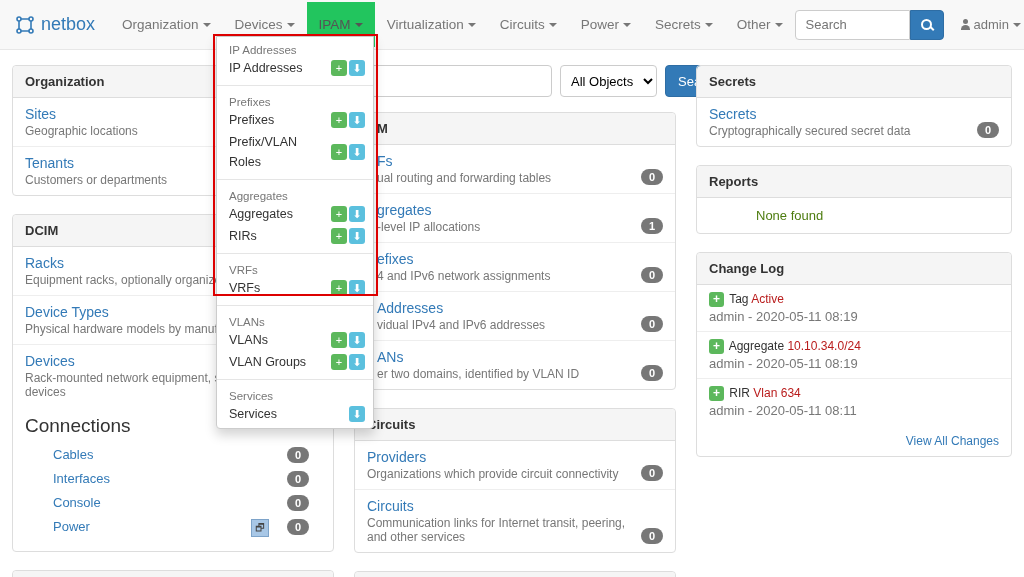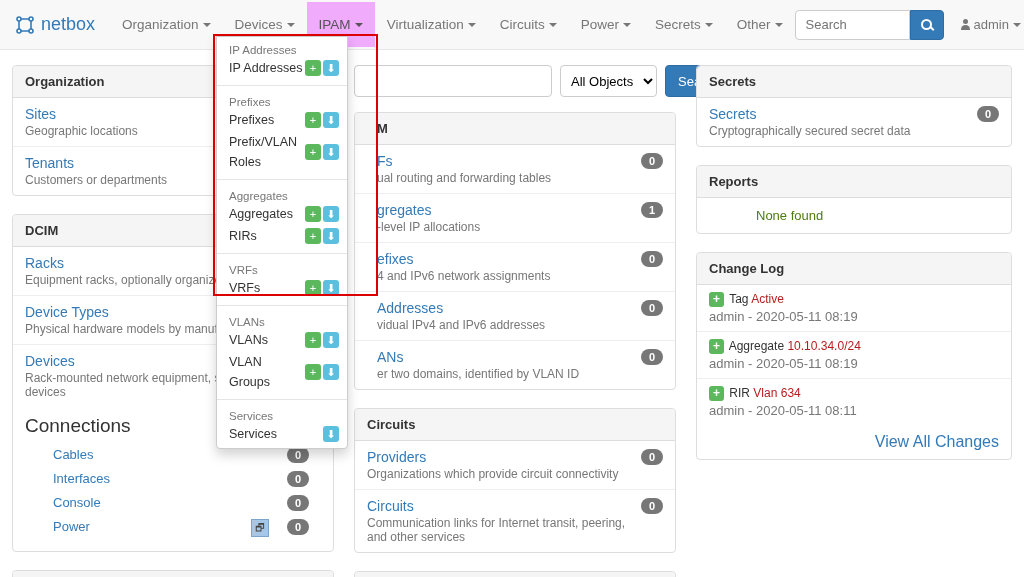--- a/index.html
+++ b/index.html
@@ -5,30 +5,30 @@
 * { box-sizing: border-box; margin: 0; padding: 0; }
 body { font-family: -apple-system, "Helvetica Neue", Arial, sans-serif; font-size: 13px; color: #333; background: #fff; }
 a { text-decoration: none; cursor: pointer; }
 
 
 .navbar { height: 50px; background: #f8f8f8; border-bottom: 1px solid #e7e7e7; display: flex; align-items: center; padding: 0 15px; }
 .brand { display: flex; align-items: center; color: #337ab7; font-size: 18px; font-weight: 500; margin-right: 15px; }
 .brand svg { margin-right: 6px; }
 .nav-items { display: flex; flex: 1; }
 .nav-item { padding: 15px 12px; color: #777; font-size: 13.5px; display: flex; align-items: center; cursor: pointer; }
-.nav-item.active { background: #f0abfc; color: #555; }
+.nav-item.active { background: #22c55e; color: #555; }
 .caret { display: inline-block; margin-left: 4px; width: 0; height: 0; border-left: 4px solid transparent; border-right: 4px solid transparent; border-top: 4px solid currentColor; }
 .nav-right { display: flex; align-items: center; gap: 8px; }
 .search-box { display: flex; }
 .search-input { width: 115px; height: 30px; padding: 5px 10px; border: 1px solid #ccc; border-radius: 4px 0 0 4px; font-size: 13px; }
 .search-btn { width: 34px; height: 30px; background: #337ab7; border: 1px solid #2e6da4; border-radius: 0 4px 4px 0; color: #fff; cursor: pointer; display: flex; align-items: center; justify-content: center; }
 .user-link { color: #777; display: flex; align-items: center; padding: 0 8px; }
 
 
-.dropdown { position: absolute; left: 216px; top: 36px; width: 132px; background: #fff; border: 1px solid #ccc; border-radius: 0 0 4px 4px; box-shadow: 0 6px 12px rgba(0,0,0,.175); z-index: 100; padding: 3px 0; }
+.dropdown { position: absolute; left: 216px; top: 36px; width: 158px; background: #fff; border: 1px solid #ccc; border-radius: 0 0 4px 4px; box-shadow: 0 6px 12px rgba(0,0,0,.175); z-index: 100; padding: 3px 0; }
 .dropdown-outline { position: absolute; left: 213px; top: 34px; width: 165px; height: 262px; border: 2px solid #d00; z-index: 101; pointer-events: none; }
 .dd-header { color: #777; font-size: 11.5px; padding: 4px 12px 1px; }
 .dd-row { display: flex; align-items: center; justify-content: space-between; padding: 1px 8px 1px 12px; }
 .dd-link { color: #333; font-size: 12.5px; line-height: 20px; flex: 1; }
 .dd-btns { display: flex; gap: 2px; }
 .dd-btn { width: 16px; height: 16px; border-radius: 3px; display: flex; align-items: center; justify-content: center; color: #fff; font-size: 11px; cursor: pointer; }
 .dd-add { background: #5cb85c; }
 .dd-imp { background: #5bc0de; }
 .dd-sep { height: 1px; background: #e5e5e5; margin: 6px 0; }
 
@@ -45,42 +45,42 @@
 .search-row select { width: 100px; height: 32px; padding: 6px; border: 1px solid #ccc; border-radius: 4px; font-size: 13px; background: #fff; }
 .go-btn { height: 32px; padding: 0 12px; background: #337ab7; color: #fff; border: 1px solid #2e6da4; border-radius: 4px; font-size: 13px; cursor: pointer; }
 
 
 .panel { border: 1px solid #ddd; border-radius: 4px; margin-bottom: 18px; }
 .panel-head { background: #f5f5f5; padding: 8px 12px; font-weight: 700; font-size: 13px; border-bottom: 1px solid #ddd; border-radius: 4px 4px 0 0; color: #333; }
 .panel-body { padding: 10px 12px; }
 .panel-body.tight { padding: 0; }
 .panel-body .none { color: #4d7c0f; margin-left: 47px; }
 
-.item { border-bottom: 1px solid #eee; padding: 8px 12px; display: flex; justify-content: space-between; align-items: flex-start; }
+.item { border-bottom: 1px solid #eee; padding: 8px 12px; display: flex; justify-content: space-between; align-items: flex-end; }
 .item:last-child { border-bottom: none; }
 .item-text { flex: 1; }
 .item-title { color: #337ab7; font-size: 14px; display: block; margin-bottom: 2px; }
 .item-sub { color: #777; font-size: 12px; display: block; }
 .badge { background: #777; color: #fff; border-radius: 9px; padding: 2px 8px; font-size: 11px; font-weight: 700; min-width: 18px; text-align: center; }
 
 .sublist { padding: 4px 0 4px 12px; }
 .subitem { display: flex; justify-content: space-between; padding: 4px 12px 4px 16px; }
 .subitem a { color: #337ab7; font-size: 13px; }
 
 .power-hl { background: #337ab7; color: #fff; padding: 1px 3px; font-size: 14px; }
 .translate-badge { position: absolute; width: 18px; height: 18px; background: #a8c7e6; border: 1px solid #7da3c9; display:flex; align-items:center; justify-content:center; font-size: 10px; color: #444; left: 238px; }
 
 
 .log-item { padding: 7px 12px; border-bottom: 1px solid #eee; font-size: 12px; }
 .log-item:last-child { border-bottom: none; }
 .log-tag { display: inline-block; width: 15px; height: 15px; background: #5cb85c; color: #fff; border-radius: 3px; text-align: center; line-height: 15px; font-size: 12px; font-weight: 700; margin-right: 2px; }
 .log-link { color: #b91c1c; }
 .log-meta { color: #777; font-size: 13px; margin-top: 2px; }
 .log-foot { text-align: right; padding: 8px 12px; }
-.log-foot a { color: #337ab7; font-size: 16px; }
+.log-foot a { color: #337ab7; font-size: 12px; }
 
 .user-icon { display: inline-block; width: 11px; height: 11px; position: relative; margin-right: 3px; }
 .user-icon::before { content: ''; position: absolute; top: 0; left: 3px; width: 5px; height: 5px; border-radius: 50%; background: currentColor; }
 .user-icon::after { content: ''; position: absolute; bottom: 0; left: 1px; width: 9px; height: 5px; border-radius: 5px 5px 0 0; background: currentColor; }
 
 .mag { display:inline-block; width:11px; height:11px; position: relative; }
 .mag::before { content:''; position:absolute; width:7px; height:7px; border:2px solid currentColor; border-radius:50%; left:0; top:0; }
 .mag::after { content:''; position:absolute; width:2px; height:5px; background:currentColor; transform:rotate(-45deg); right:-1px; bottom:-1px; }
 </style>
 </head>

